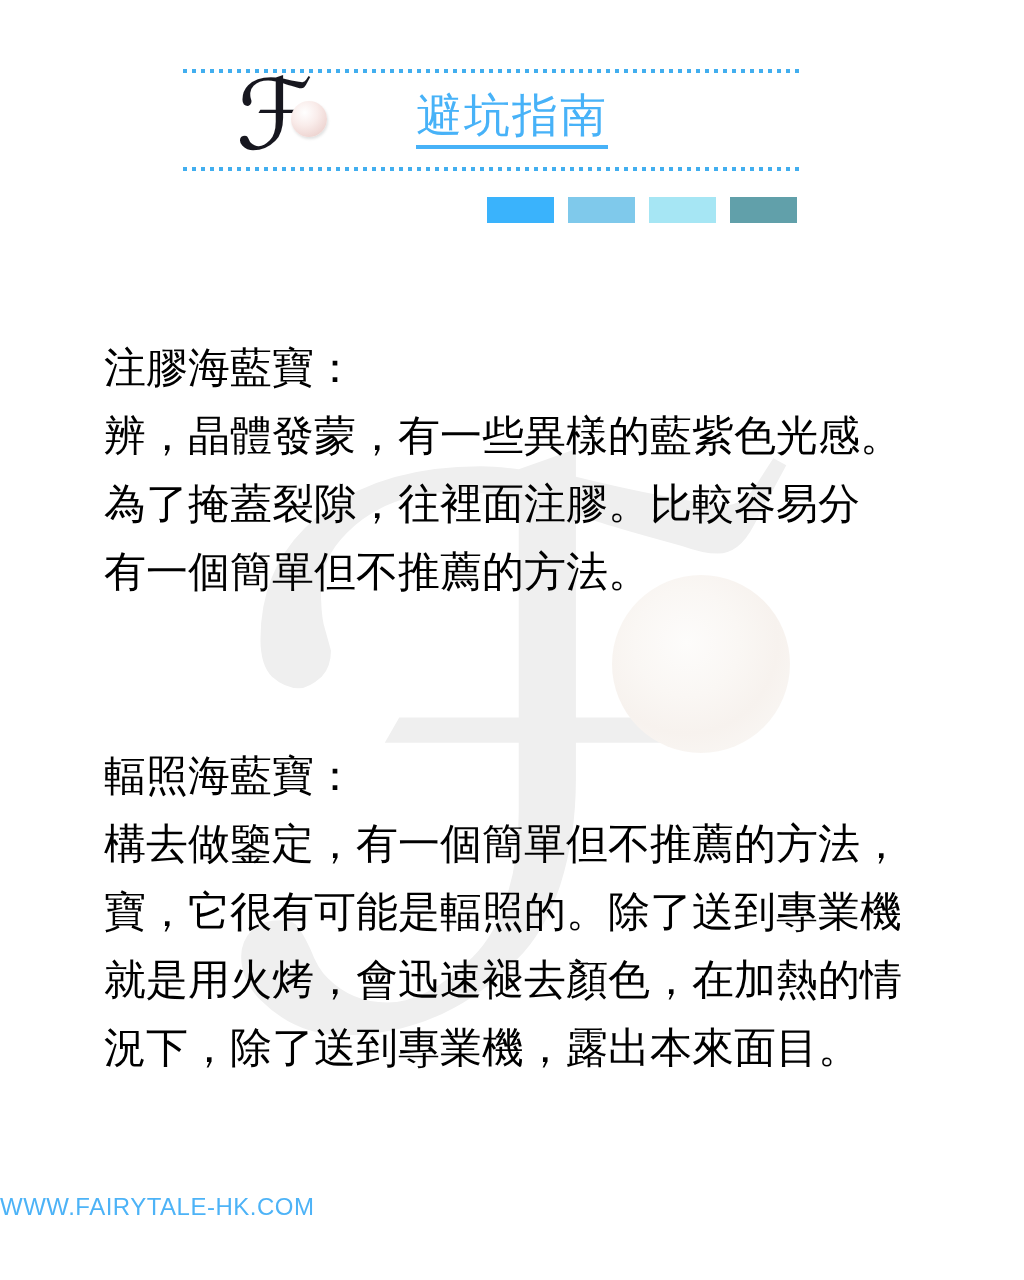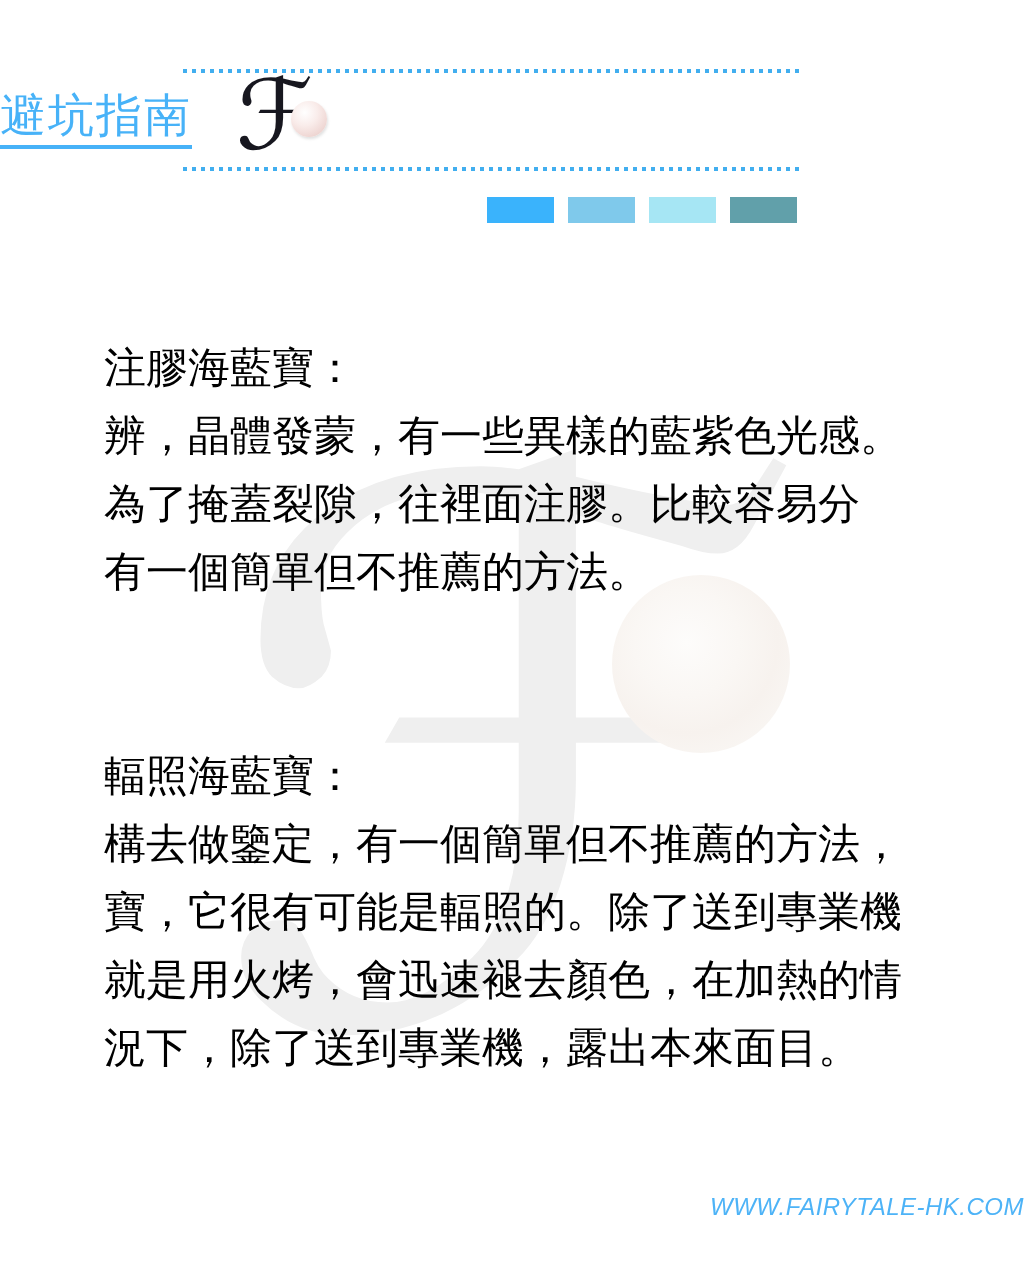--- a/index.html
+++ b/index.html
@@ -67,20 +67,21 @@
     border-radius: 50%;
     background: radial-gradient(circle at 38% 32%,
       #ffffff 0%, #f9ecea 40%, #f0d9d6 70%, #e3c6c0 100%);
     box-shadow: 1px 2px 3px rgba(0,0,0,0.12);
   }
 
   .title-wrap {
     position: absolute;
     left: 0; right: 0;
     top: 90px;
+    text-align: center;
     z-index: 2;
   }
   .title-link {
     display: inline-block;
     font-size: 46px;
     letter-spacing: 2px;
     color: #47b2f8;
     border-bottom: 4px solid #47b2f8;
     padding-bottom: 4px;
     line-height: 1.1;
@@ -106,25 +107,24 @@
     color: #000000;
     letter-spacing: 0px;
   }
   .section .line { white-space: nowrap; }
   .section.s1 { top: 334px; }
   .section.s2 { top: 742px; }
 
   
   .footer {
     position: absolute;
-    left: 0; right: 0;
+    left: 0; right: 8px;
     top: 1193px;
-    text-align: right;
+    text-align: left;
     z-index: 1;
-    font-style: italic;
   }
   .site-url {
     font-size: 24px;
     letter-spacing: 0.5px;
     color: #4db3f7;
   }
 </style>
 </head>
 <body>
 

